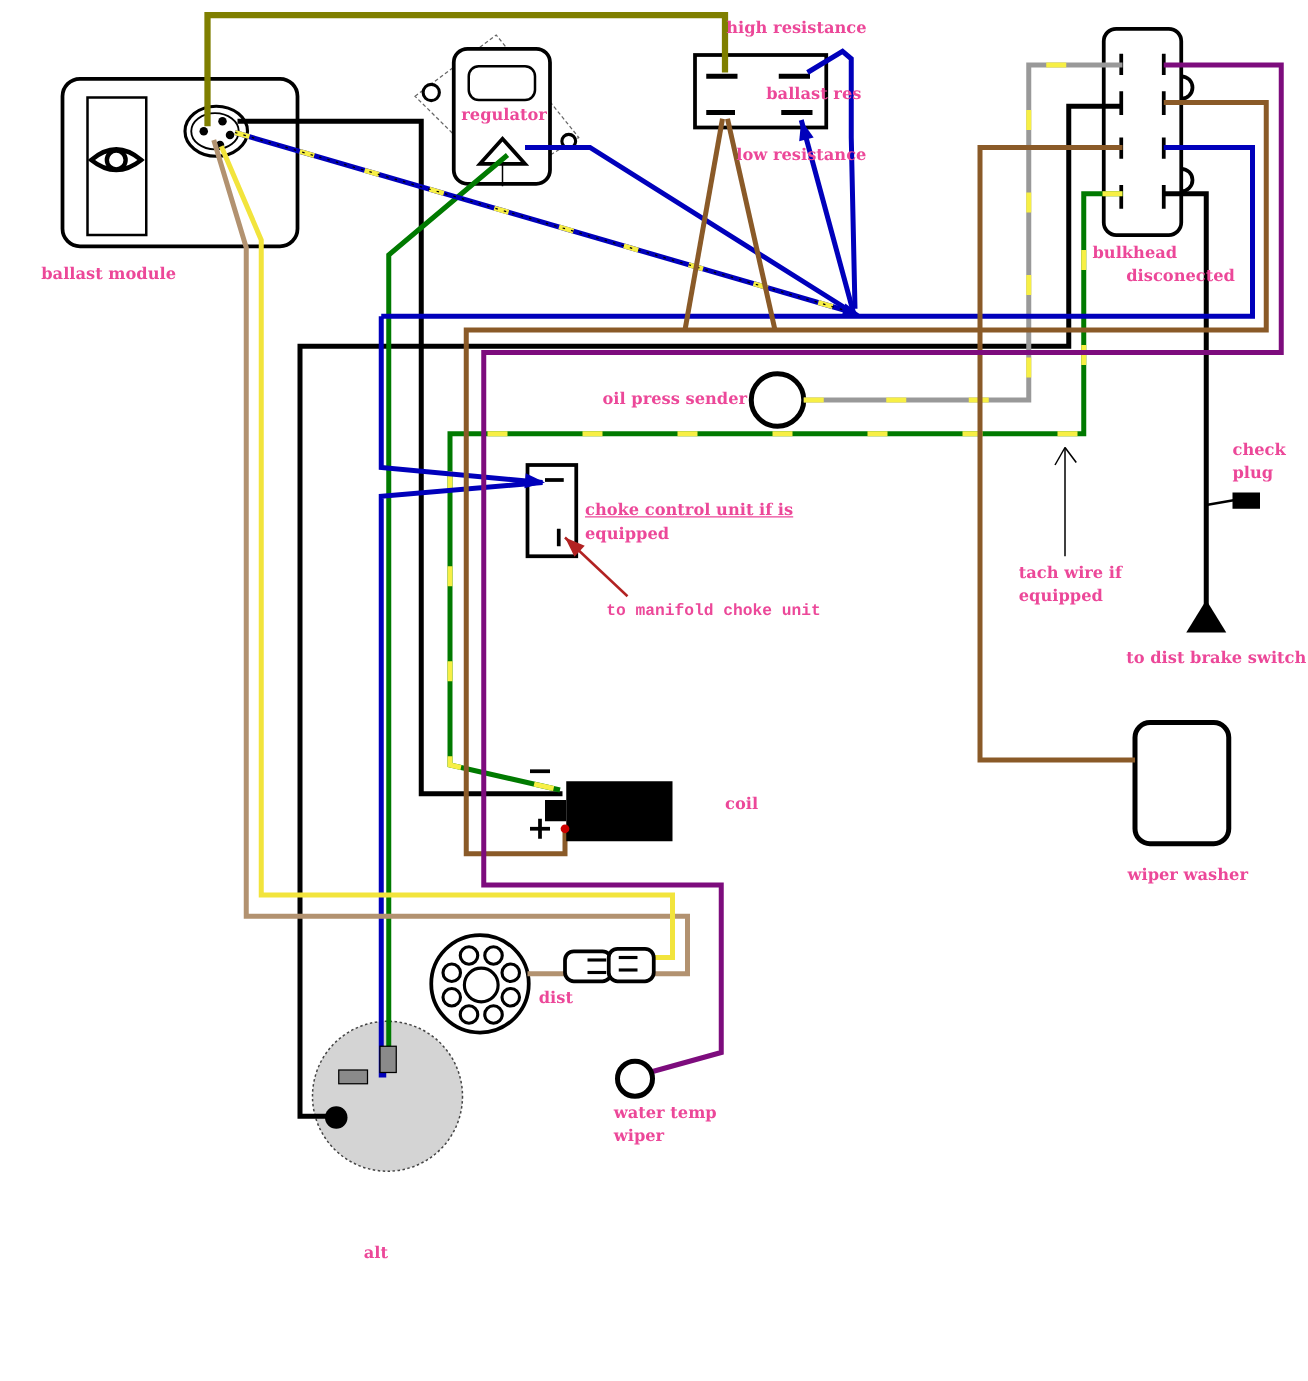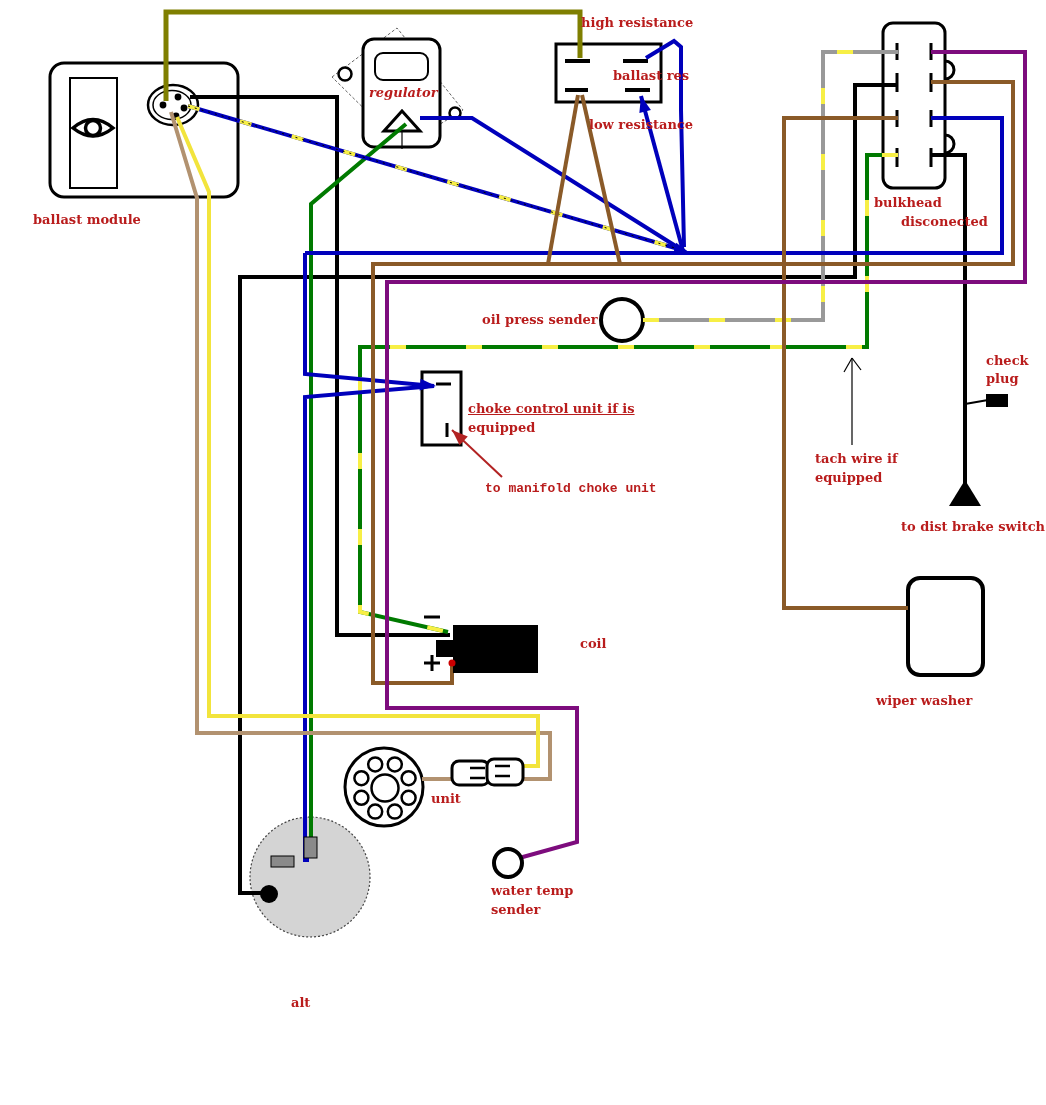--- a/index.html
+++ b/index.html
@@ -1,19 +1,19 @@
 <!DOCTYPE html>
 <html><head>
 <meta charset="utf-8">
 <style>
   html,body{margin:0;padding:0;background:#fff;}
   #stage{position:relative;width:1046px;height:1105px;background:#ffffff;overflow:hidden;
          font-family:"DejaVu Serif", serif;}
   #diagram{position:absolute;left:0;top:0;}
-  .lbl{position:absolute;font:bold 13px "DejaVu Serif", serif;color:#b91c1c;white-space:pre;line-height:15px;}
+  .lbl{position:absolute;font:bold 13px "DejaVu Serif", serif;color:#ec4899;white-space:pre;line-height:15px;}
 </style>
 </head>
 <body>
 
 <div id="stage">
   <svg id="diagram" width="1046" height="1105" viewBox="0 0 1046 1105" xmlns="http://www.w3.org/2000/svg">
 
     <g id="underlay">
 
       <g>
@@ -168,32 +168,32 @@
       <g stroke="#000" stroke-width="1.2" fill="none">
         <line x1="852" y1="445" x2="852" y2="358"></line>
         <line x1="852" y1="358" x2="844" y2="372"></line>
         <line x1="852" y1="358" x2="861" y2="370"></line>
       </g>
     </g>
   </svg>
 <div class="lbl" style="left: 581px; top: 15px;">high resistance</div>
     <div class="lbl" style="left: 577px; top: 68px; margin-left: 36px;">ballast res</div>
     <div class="lbl" style="left: 589px; top: 117px;">low resistance</div>
-    <div class="lbl" style="left: 369px; top: 85px; font-style: italic;">regulator</div>
+    <div class="lbl" style="left: 369px; top: 85px;">regulator</div>
     <div class="lbl" style="left: 33px; top: 212px;">ballast module</div>
     <div class="lbl" style="left: 874px; top: 195px;">bulkhead</div>
     <div class="lbl" style="left: 874px; top: 214px; margin-left: 27px;">disconected</div>
     <div class="lbl" style="left: 482px; top: 312px;">oil press sender</div>
     <div class="lbl" style="left: 468px; top: 401px; text-decoration: underline;">choke control unit if is</div>
     <div class="lbl" style="left: 468px; top: 420px;">equipped</div>
     <div class="lbl" style="left: 485px; top: 481px; font-family: Liberation Mono, monospace;">to manifold choke unit</div>
     <div class="lbl" style="left: 815px; top: 451px;">tach wire if</div>
     <div class="lbl" style="left: 815px; top: 470px;">equipped</div>
     <div class="lbl" style="left: 986px; top: 353px;">check</div>
     <div class="lbl" style="left: 986px; top: 371px;">plug</div>
     <div class="lbl" style="left: 901px; top: 519px;">to dist brake switch</div>
     <div class="lbl" style="left: 580px; top: 636px;">coil</div>
-    <div class="lbl" style="left: 876px; top: 693px;">wiper washer</div>
-    <div class="lbl" style="left: 431px; top: 791px;">unit</div>
+    <div class="lbl" style="left: 902px; top: 693px;">wiper washer</div>
+    <div class="lbl" style="left: 431px; top: 791px;">dist</div>
     <div class="lbl" style="left: 491px; top: 883px;">water temp</div>
-    <div class="lbl" style="left: 491px; top: 902px;">sender</div>
+    <div class="lbl" style="left: 491px; top: 902px;">wiper</div>
     <div class="lbl" style="left: 291px; top: 947px; margin-top: 48px;">alt</div>
   </div>
 
 </body></html>

